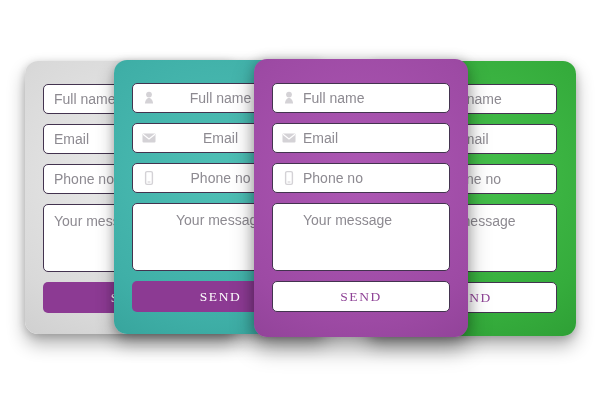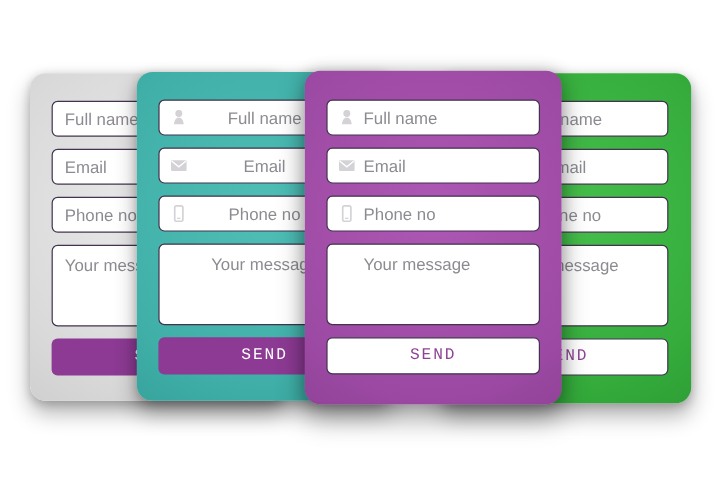--- a/index.html
+++ b/index.html
@@ -35,21 +35,21 @@
   
   .v-plain  .field input, .v-plain  .msg textarea{padding-left:10px;padding-right:6px;text-align:left;}
   .v-left   .field input, .v-left   .msg textarea{padding-left:30px;padding-right:6px;text-align:left;}
   .v-center .field input, .v-center .msg textarea{text-align:center;padding-left:4px;padding-right:4px;}
 
   .f-icon{position:absolute;left:8px;top:50%;transform:translateY(-50%);width:16px;height:16px;
           pointer-events:none;}
 
   .send{height:31px;flex:0 0 31px;border-radius:5px;display:flex;align-items:center;justify-content:center;
         font-size:13.5px;font-weight:500;letter-spacing:1.6px;cursor:pointer;
-        font-family:Liberation Mono, monospace;border:none;box-sizing:border-box;}
+        font-family:Liberation Serif, serif;border:none;box-sizing:border-box;}
   .send-filled {background:#8c3a93;color:#ffffff;}
   .send-outline{background:#ffffff;color:#8e4296;border:1px solid #43334f;}
 </style>
 </head>
 <body>
 
 <svg width="0" height="0" style="position:absolute">
   <defs>
     <g id="i-person">
       <circle cx="8" cy="4.6" r="2.9" fill="#d4d2d6"></circle>

